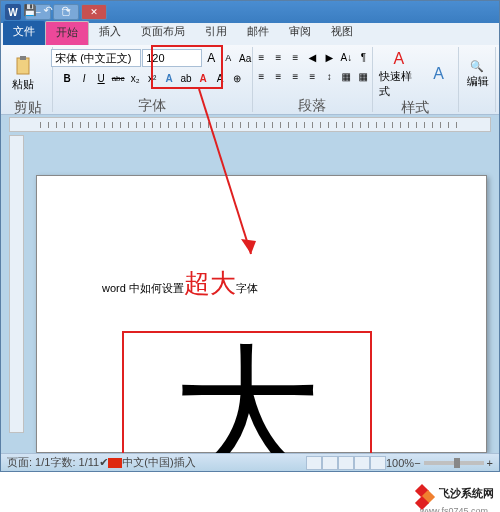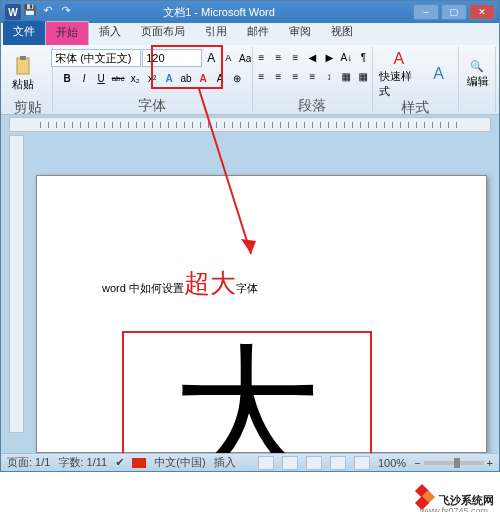--- a/index.html
+++ b/index.html
@@ -33,45 +33,44 @@
 .docarea{position:absolute;top:114px;left:0;right:0;bottom:18px;background:#b8d4e8;overflow:hidden}
 .hr{height:15px;background:#e8f0f8;border:1px solid #c0c0c0;margin:2px 8px;position:relative}
 .hr::before{content:"";position:absolute;left:30px;right:30px;top:4px;height:6px;background:repeating-linear-gradient(90deg,#888 0,#888 1px,transparent 1px,transparent 8px)}
 .vr{position:absolute;top:20px;left:8px;width:15px;bottom:20px;background:#e8f0f8;border:1px solid #c0c0c0}
 .page{position:absolute;top:60px;left:35px;right:12px;bottom:0;background:#fff;border:1px solid #888;box-shadow:2px 2px 5px rgba(0,0,0,.3)}
 .line1{position:absolute;top:90px;left:65px;font-size:19px;color:#000;font-family:SimSun}
 .line1 .red{color:#e02020;font-size:26px}
 .bigchar{position:absolute;top:155px;left:85px;width:250px;height:170px;border:2px solid #e02020;display:flex;align-items:center;justify-content:center}
 .bigchar span{font-size:150px;font-family:SimSun;line-height:1}
 .arrow{position:absolute;top:88px;left:190px;width:80px;height:190px;pointer-events:none;z-index:6}
-.sb{position:absolute;bottom:0;left:0;right:0;height:18px;background:linear-gradient(#d4e4f4,#b8d4e8);border-top:1px solid #a9bfd6;display:flex;align-items:center;font-size:10px;color:#444;padding:0 6px;gap:8px}
+.sb{position:absolute;bottom:0;left:0;right:0;height:18px;background:linear-gradient(#d4e4f4,#b8d4e8);border-top:1px solid #a9bfd6;display:flex;align-items:center;font-size:10px;color:#444;padding:0 6px;}
 .sb .flag{width:14px;height:10px;background:#de2910;position:relative}
 .sb .sp{flex:1}
 .sb .vbtn{width:16px;height:14px;border:1px solid #a9bfd6;background:#e8f0f8}
 .sb .zoom{display:flex;align-items:center;gap:3px}
 .sb .slider{width:60px;height:4px;background:#c0c0c0;position:relative}
 .sb .slider::after{content:"";position:absolute;left:50%;top:-3px;width:6px;height:10px;background:#888}
-.watermark{position:absolute;bottom:4px;right:6px;display:flex;align-items:flex-end;gap:4px;font-size:14px;font-weight:bold;color:#222;z-index:10}
+.watermark{position:absolute;bottom:4px;right:6px;display:flex;align-items:flex-start;gap:4px;font-size:14px;font-weight:bold;color:#222;z-index:10}
 .wm-ico{width:22px;height:22px;position:relative}
 .wm-ico span{position:absolute;transform:rotate(45deg)}
 .wm-sub{position:absolute;bottom:-8px;right:6px;font-size:9px;color:#888;font-weight:normal}
 </style>
 </head>
 <body>
 
 <div class="win">
 
   <div class="titlebar">
     <div class="wicon">W</div>
     <div class="qat">
       <span>💾</span>
       <span>↶</span>
       <span>↷</span>
     </div>
-    <div class="title">文档1 - Microsoft Word</div>
     <div class="wbtns">
       <div class="wbtn">–</div>
       <div class="wbtn">▢</div>
       <div class="wbtn close">✕</div>
     </div>
   </div>
 
   <div class="tabs">
     <div class="tab file">文件</div>
     <div class="tab active">开始</div>

